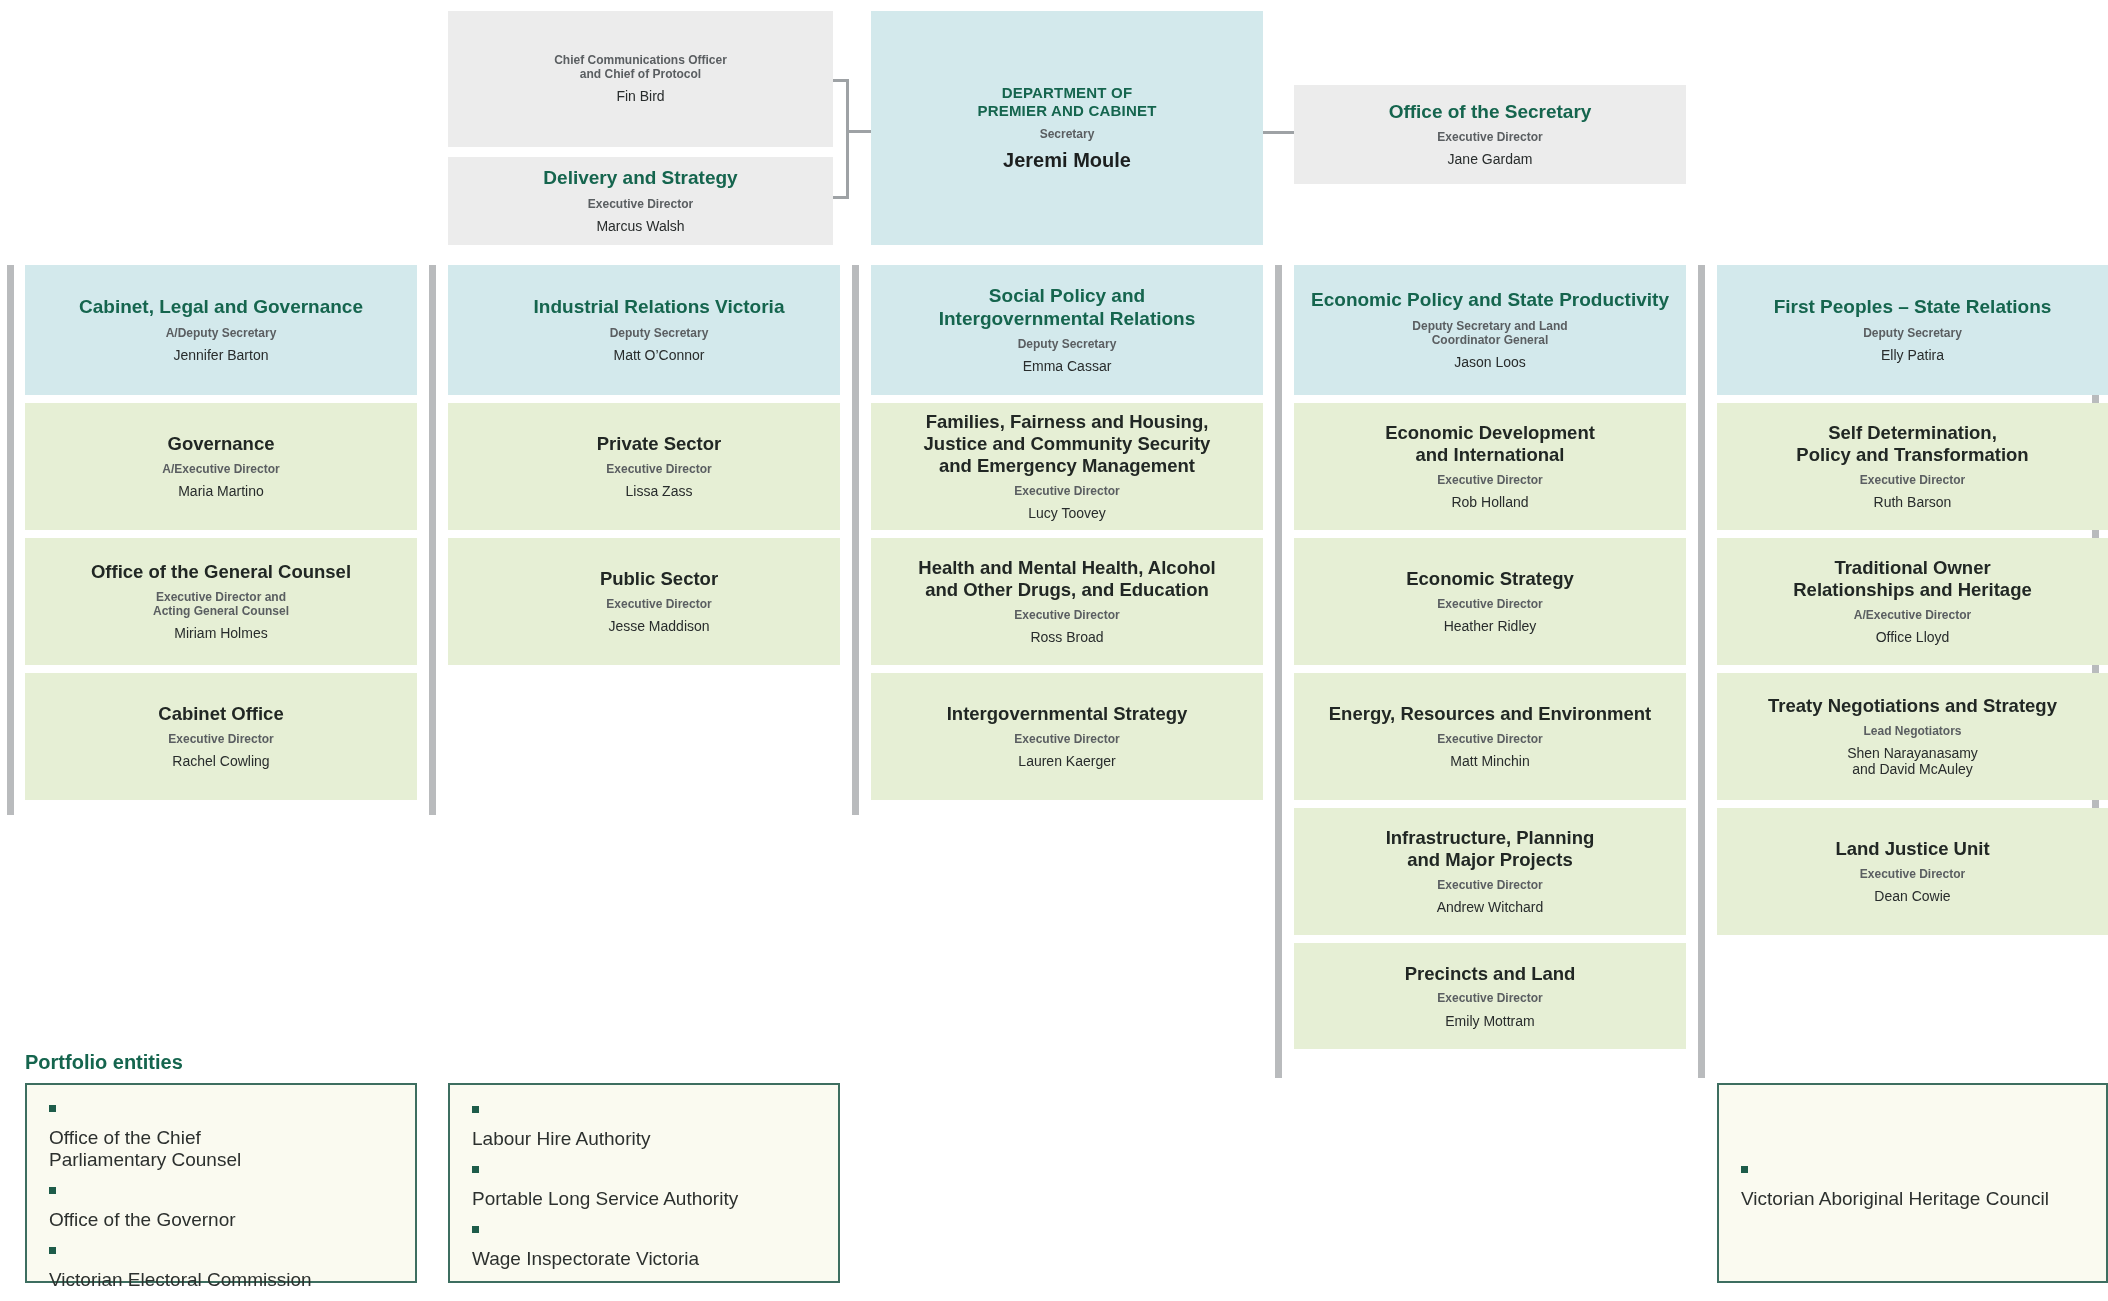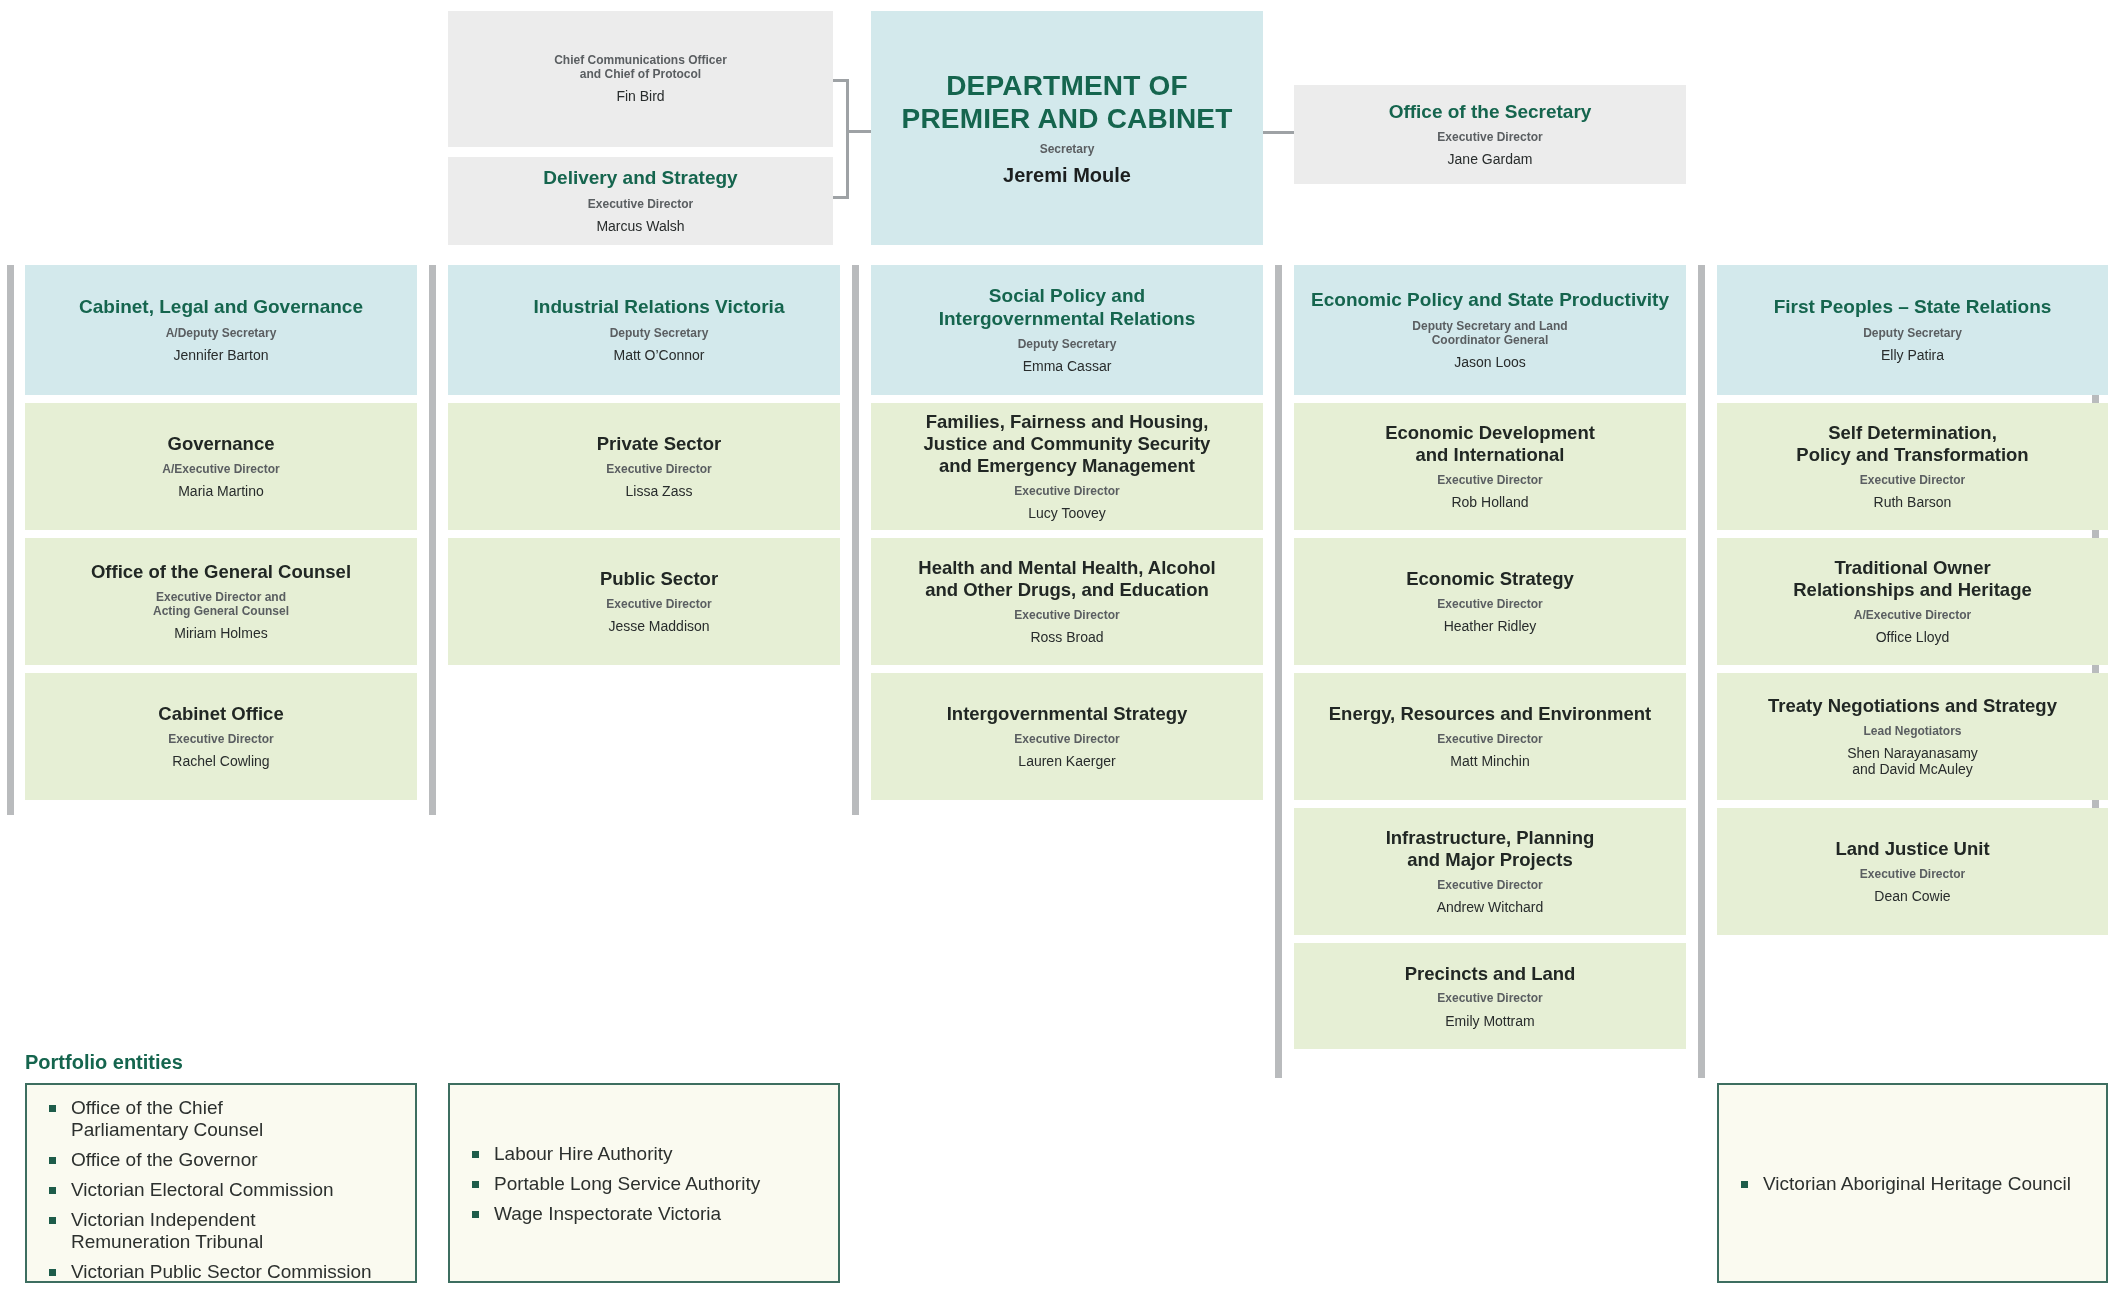--- a/index.html
+++ b/index.html
@@ -11,21 +11,21 @@
     position:absolute;display:flex;flex-direction:column;justify-content:center;align-items:center;
     text-align:center;gap:7px;padding:4px 6px;box-sizing:border-box;
   }
   .blue{background:#d3e9ec;}
   .gray{background:#ececec;}
   .green{background:#e6efd5;}
   .t{font-weight:bold;font-size:19px;line-height:1.18;white-space:pre-line;color:#15654e;}
   .t.dark{color:#212724;font-size:18.5px;}
   .r{font-weight:bold;font-size:12px;line-height:1.18;white-space:pre-line;color:#5a5e61;}
   .n{font-weight:normal;font-size:14px;line-height:1.2;white-space:pre-line;color:#282c2c;}
-  .dept .t{font-size:28px;letter-spacing:.2px;}
+  .dept .t{font-size:15px;letter-spacing:.2px;}
   .dept .n{font-weight:bold;color:#1c1f1f;font-size:20px;}
   
   .c0{left:25px;width:392px;}
   .c1{left:448px;width:392px;padding-left:36px;}
   .c2{left:871px;width:392px;}
   .c3{left:1294px;width:392px;}
   .c4{left:1717px;width:391px;}
   .rh{top:265px;height:130px;}
   .r1{top:403px;height:127px;}
   .r2{top:538px;height:127px;}
@@ -41,21 +41,21 @@
   .vbar{position:absolute;width:7px;background:#b9bbbd;}
   .cline{position:absolute;background:#9ea2a5;}
   
   .pf-heading{position:absolute;left:25px;top:1051px;font-weight:bold;font-size:20px;color:#15654e;}
   .pf-box{
     position:absolute;top:1083px;height:200px;background:#fafaf0;border:2px solid #3d6e60;
     box-sizing:border-box;display:flex;flex-direction:column;justify-content:center;padding:12px 10px 10px 22px;
   }
   .pf-box.topalign{justify-content:flex-start;}
   .pf-list{list-style:none;margin:0;padding:0;}
-  .pf-item{display:flex;gap:15px;margin-bottom:8px;align-items:flex-start;}
+  .pf-item{display:flex;gap:15px;margin-bottom:8px;align-items:flex-start;flex-direction:column;}
   .pf-item:last-child{margin-bottom:0;}
   .bullet{flex:0 0 auto;width:7px;height:7px;background:#1d5c4a;margin-top:8px;}
   .pf-text{font-size:19px;line-height:1.16;color:#2c302e;white-space:pre-line;}
 </style>
 </head>
 <body>
 
 <div class="page">
 
   <div class="box gray b-strategic">

